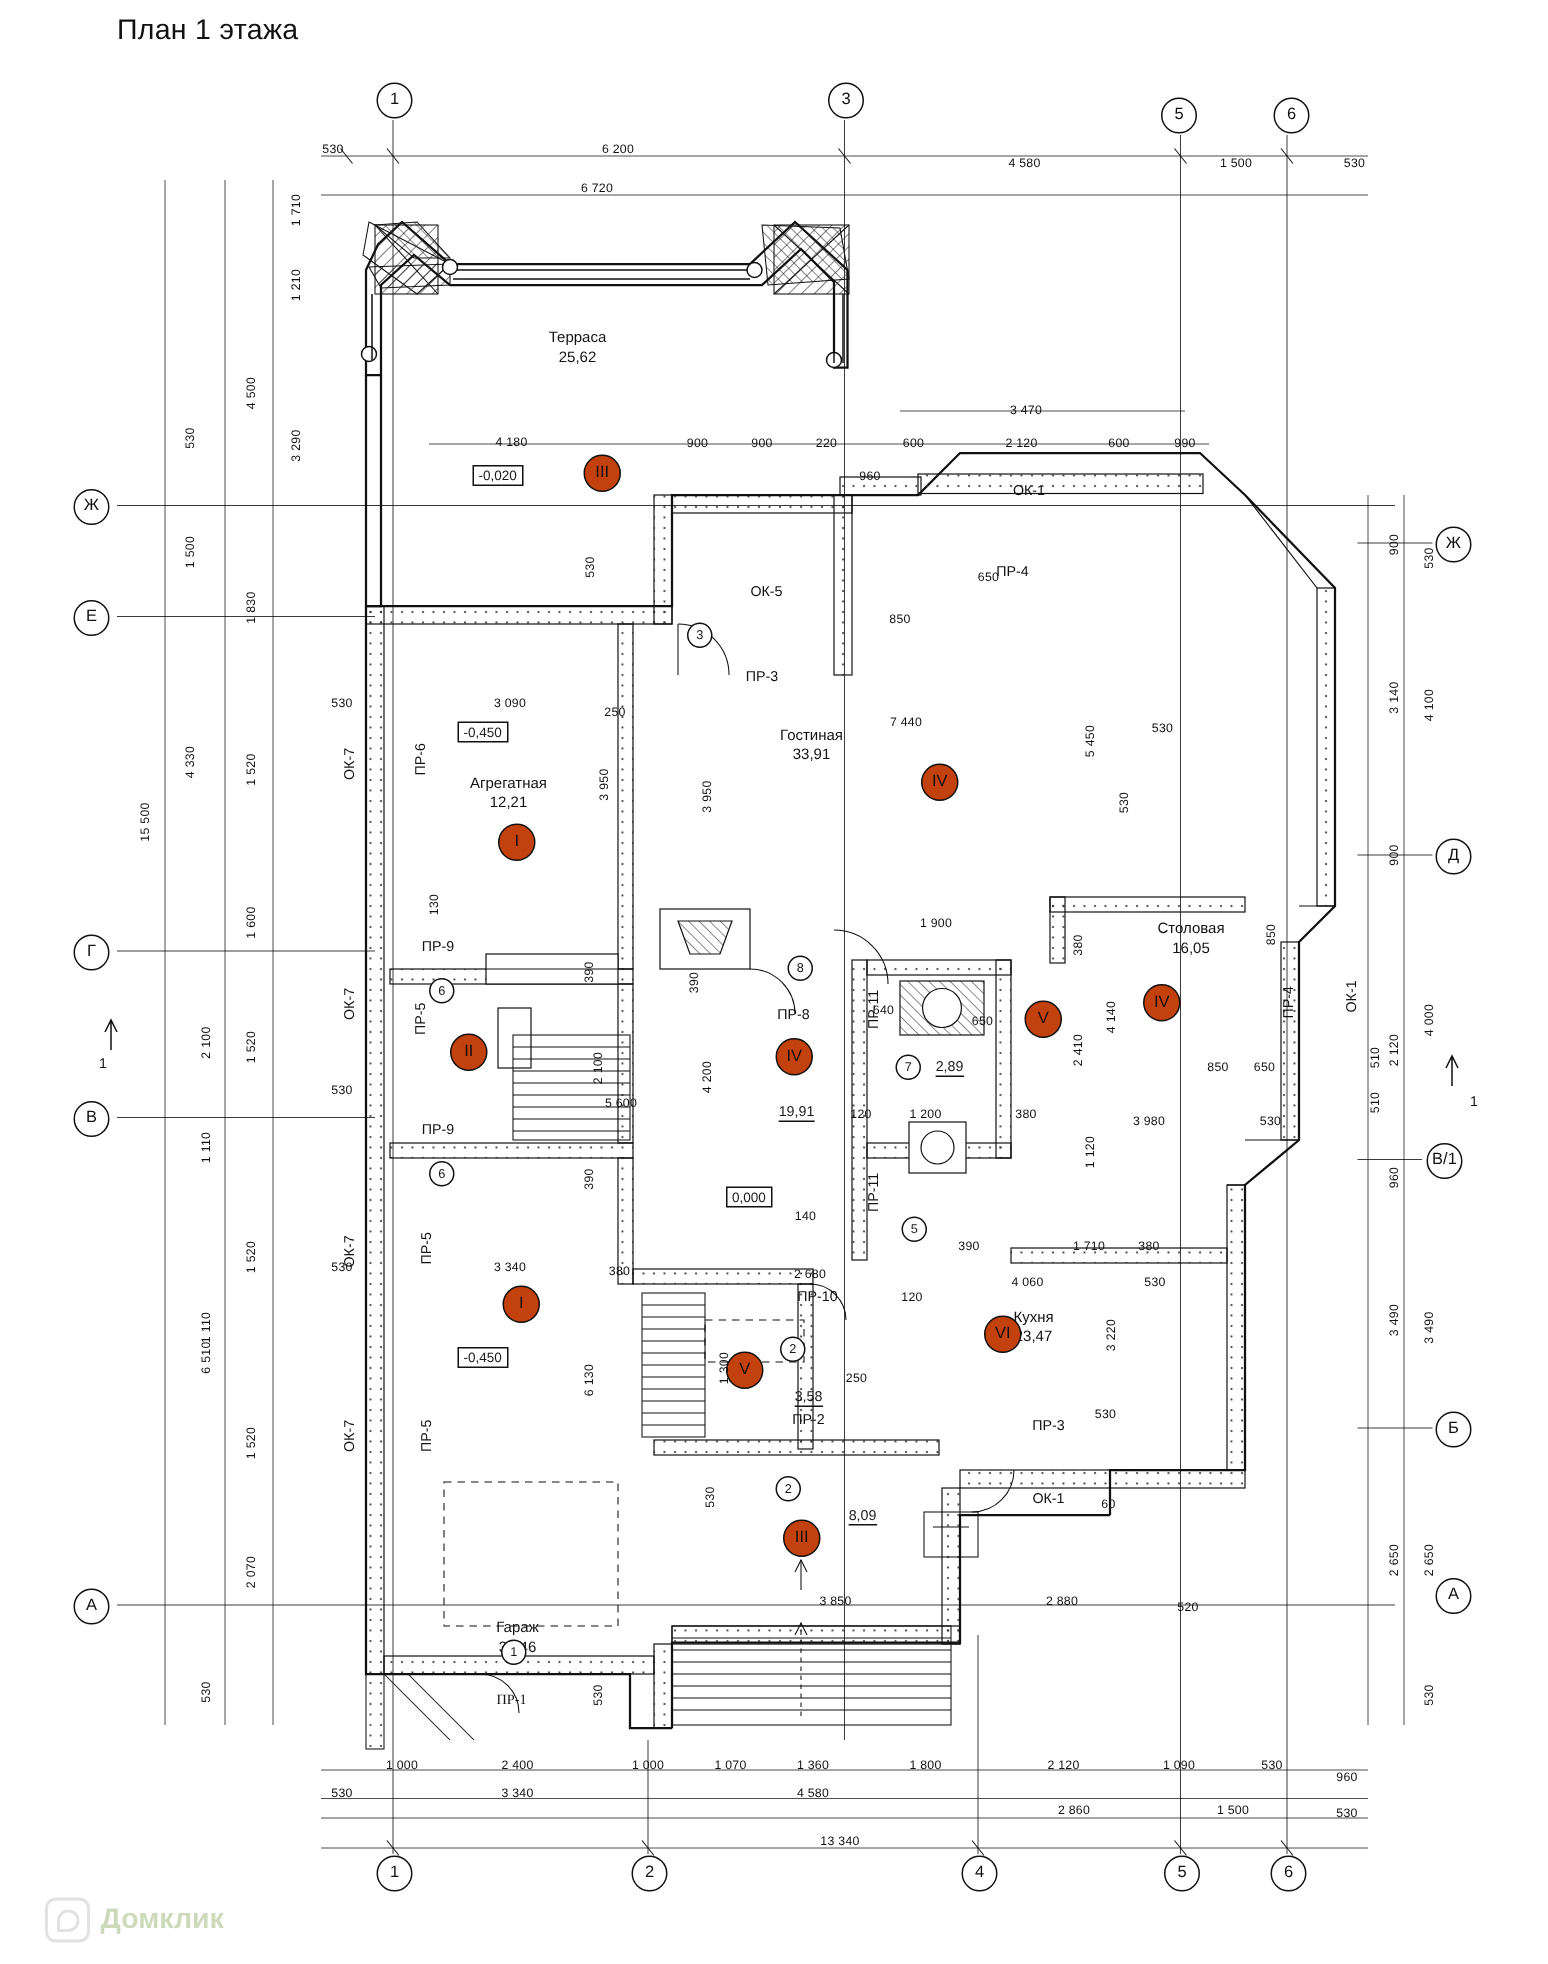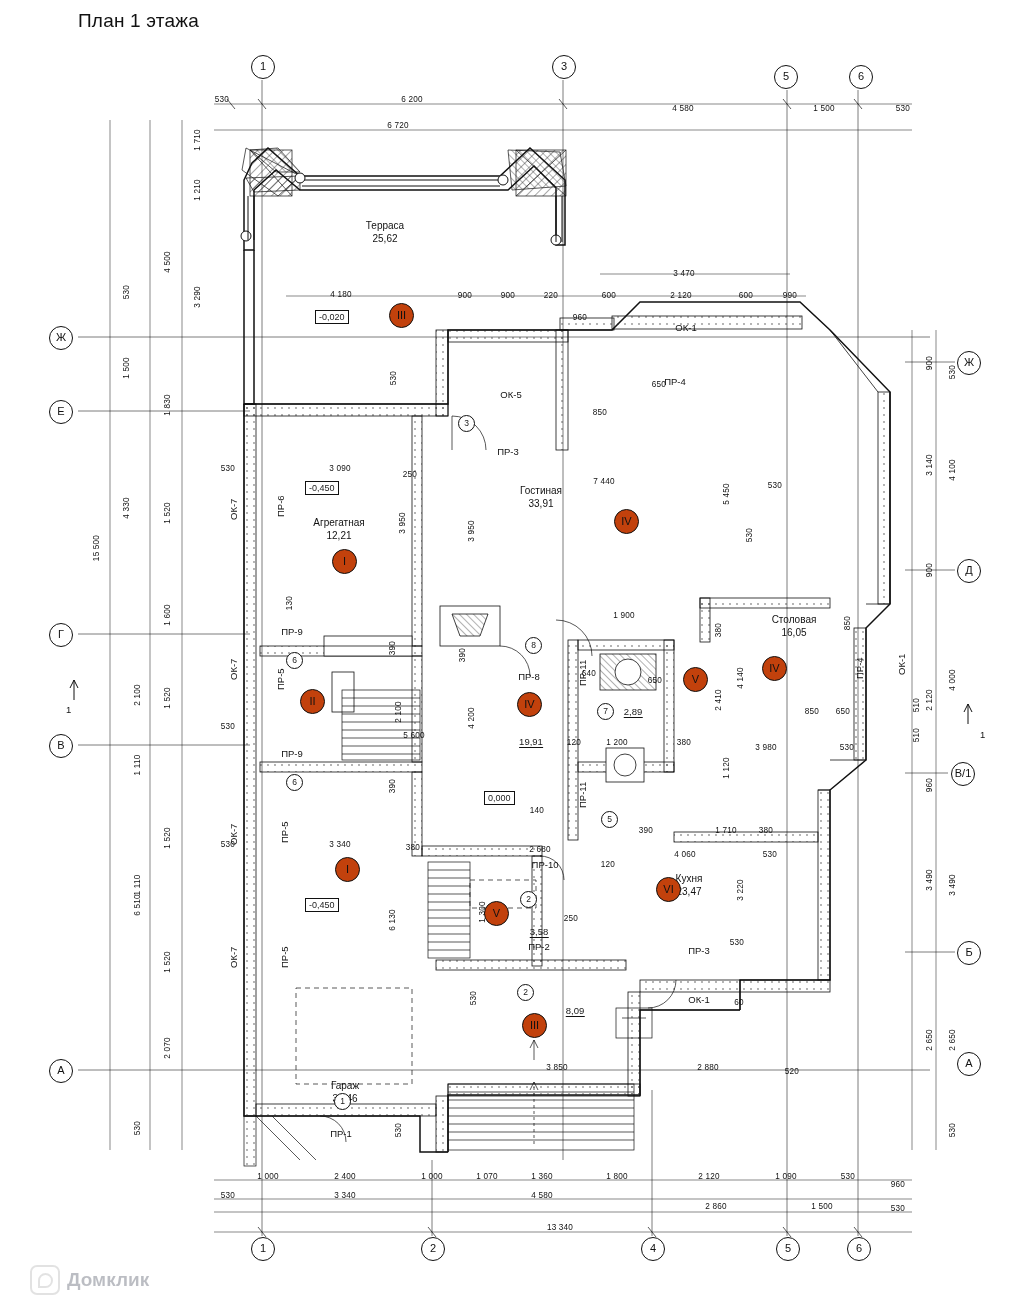--- a/index.html
+++ b/index.html
@@ -124,21 +124,21 @@
   .watermark .wm-logo:after {
     content: "";
     position: absolute;
     left: 6px; top: 6px;
     width: 11px; height: 11px;
     border: 2px solid #9a9a9a;
     border-radius: 50% 50% 50% 0;
   }
   .watermark .wm-text {
     font-size: 19px;
-    color: #0f172a;
+    color: #4d7c0f;
     font-weight: bold;
   }
 </style>
 </head>
 <body>
 
 <div id="sheet">
 
   <div class="title">План 1 этажа</div>
 
@@ -445,21 +445,21 @@
       <div class="lbl" style="left: 855px; top: 679px; transform: rotate(-90deg); transform-origin: left top;">ПР-4</div>
       <div class="lbl" style="left: 897px; top: 675px; transform: rotate(-90deg); transform-origin: left top;">ОК-1</div>
       <div class="lbl" style="left: 229px; top: 845px; transform: rotate(-90deg); transform-origin: left top;">ОК-7</div>
       <div class="lbl" style="left: 280px; top: 843px; transform: rotate(-90deg); transform-origin: left top;">ПР-5</div>
       <div class="lbl" style="left: 545px; top: 860px; transform: translateX(-50%);">ПР-10</div>
       <div class="lbl" style="left: 539px; top: 942px; transform: translateX(-50%);">ПР-2</div>
       <div class="lbl" style="left: 699px; top: 946px; transform: translateX(-50%);">ПР-3</div>
       <div class="lbl" style="left: 229px; top: 968px; transform: rotate(-90deg); transform-origin: left top;">ОК-7</div>
       <div class="lbl" style="left: 280px; top: 968px; transform: rotate(-90deg); transform-origin: left top;">ПР-5</div>
       <div class="lbl" style="left: 699px; top: 995px; transform: translateX(-50%);">ОК-1</div>
-      <div class="lbl" style="left: 341px; top: 1129px; transform: translateX(-50%);">ПР-1</div>
+      <div class="lbl" style="left: 341px; top: 1129px; transform: translateX(-50%); font-family: Liberation Serif, serif;">ПР-1</div>
       <div class="mark-small" style="left: 458px; top: 415px;">3</div>
       <div class="mark-small" style="left: 525px; top: 637px;">8</div>
       <div class="mark-small" style="left: 286px; top: 652px;">6</div>
       <div class="mark-small" style="left: 286px; top: 774px;">6</div>
       <div class="mark-small" style="left: 597px; top: 703px;">7</div>
       <div class="mark-small" style="left: 601px; top: 811px;">5</div>
       <div class="mark-small" style="left: 520px; top: 891px;">2</div>
       <div class="mark-small" style="left: 517px; top: 984px;">2</div>
       <div class="mark-small" style="left: 334px; top: 1093px;">1</div>
       <div class="dim" style="left: 222px; top: 95px; transform: translateX(-50%);">530</div>

